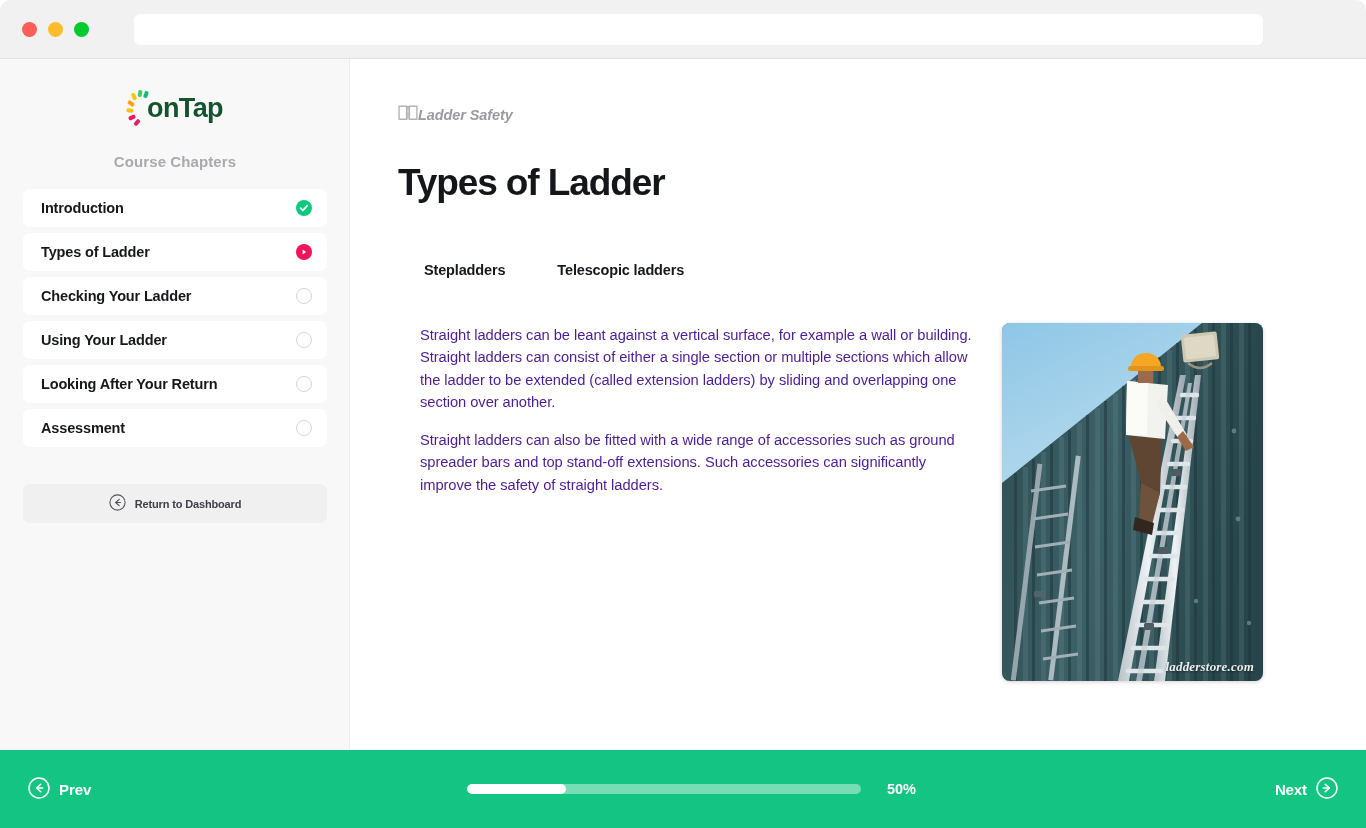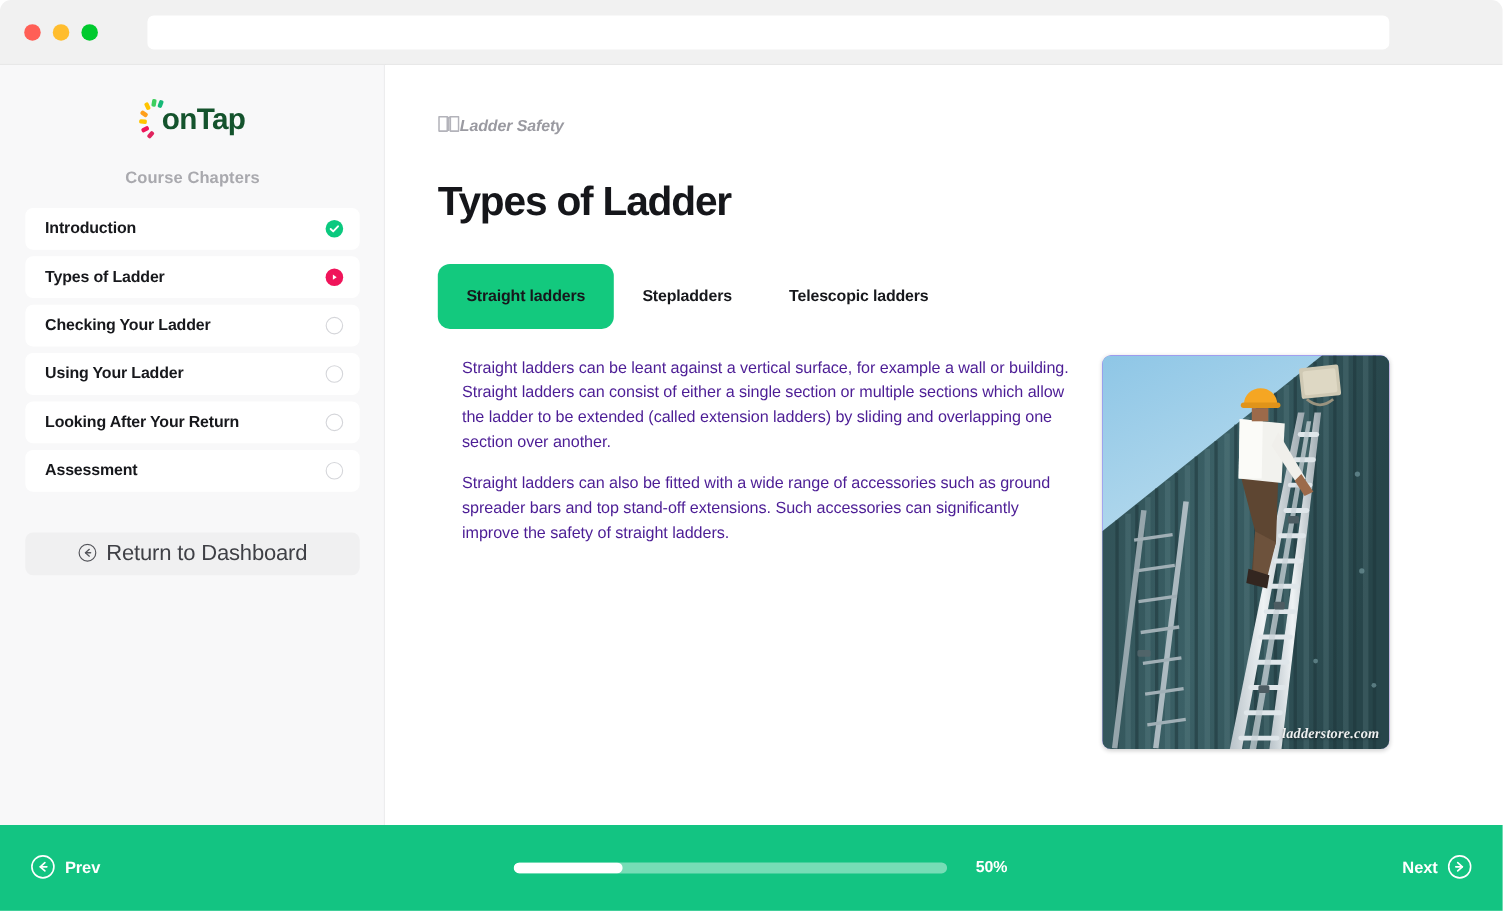--- a/index.html
+++ b/index.html
@@ -157,22 +157,22 @@
     border: none;
     border-radius: 7px;
     display: flex;
     align-items: center;
     justify-content: center;
     gap: 9px;
     cursor: pointer;
     font-family: "Liberation Sans", sans-serif;
   }
   .return-label {
-    font-size: 20px;
-    font-weight: 400;
+    font-size: 11px;
+    font-weight: 700;
     color: #3f4046;
     letter-spacing: -0.15px;
   }
 
   
   .main {
     position: absolute;
     left: 351px; top: 0;
     width: 1015px;
     height: 691px;
@@ -423,21 +423,20 @@
           <path d="M8.6 2.2 L10 3.4 L11.4 2.2" fill="none" stroke="#b3b3ba" stroke-width="1.4" stroke-linejoin="round"></path>
           <path d="M10 3.4 V15.2" fill="none" stroke="#b3b3ba" stroke-width="1.4"></path>
         </svg>
       </span>
       <span class="breadcrumb-label">Ladder Safety</span>
     </div>
 
     <h1 class="page-title">Types of Ladder</h1>
 
     <div class="tabs">
-      <button class="tab active">Straight ladders</button>
       <button class="tab">Stepladders</button>
       <button class="tab">Telescopic ladders</button>
     </div>
 
     <div class="content-body">
       <p>Straight ladders can be leant against a vertical surface, for example a wall or building. Straight ladders can consist of either a single section or multiple sections which allow the ladder to be extended (called extension ladders) by sliding and overlapping one section over another.</p>
       <p>Straight ladders can also be fitted with a wide range of accessories such as ground spreader bars and top stand-off extensions. Such accessories can significantly improve the safety of straight ladders.</p>
     </div>
 
     <div class="photo">

